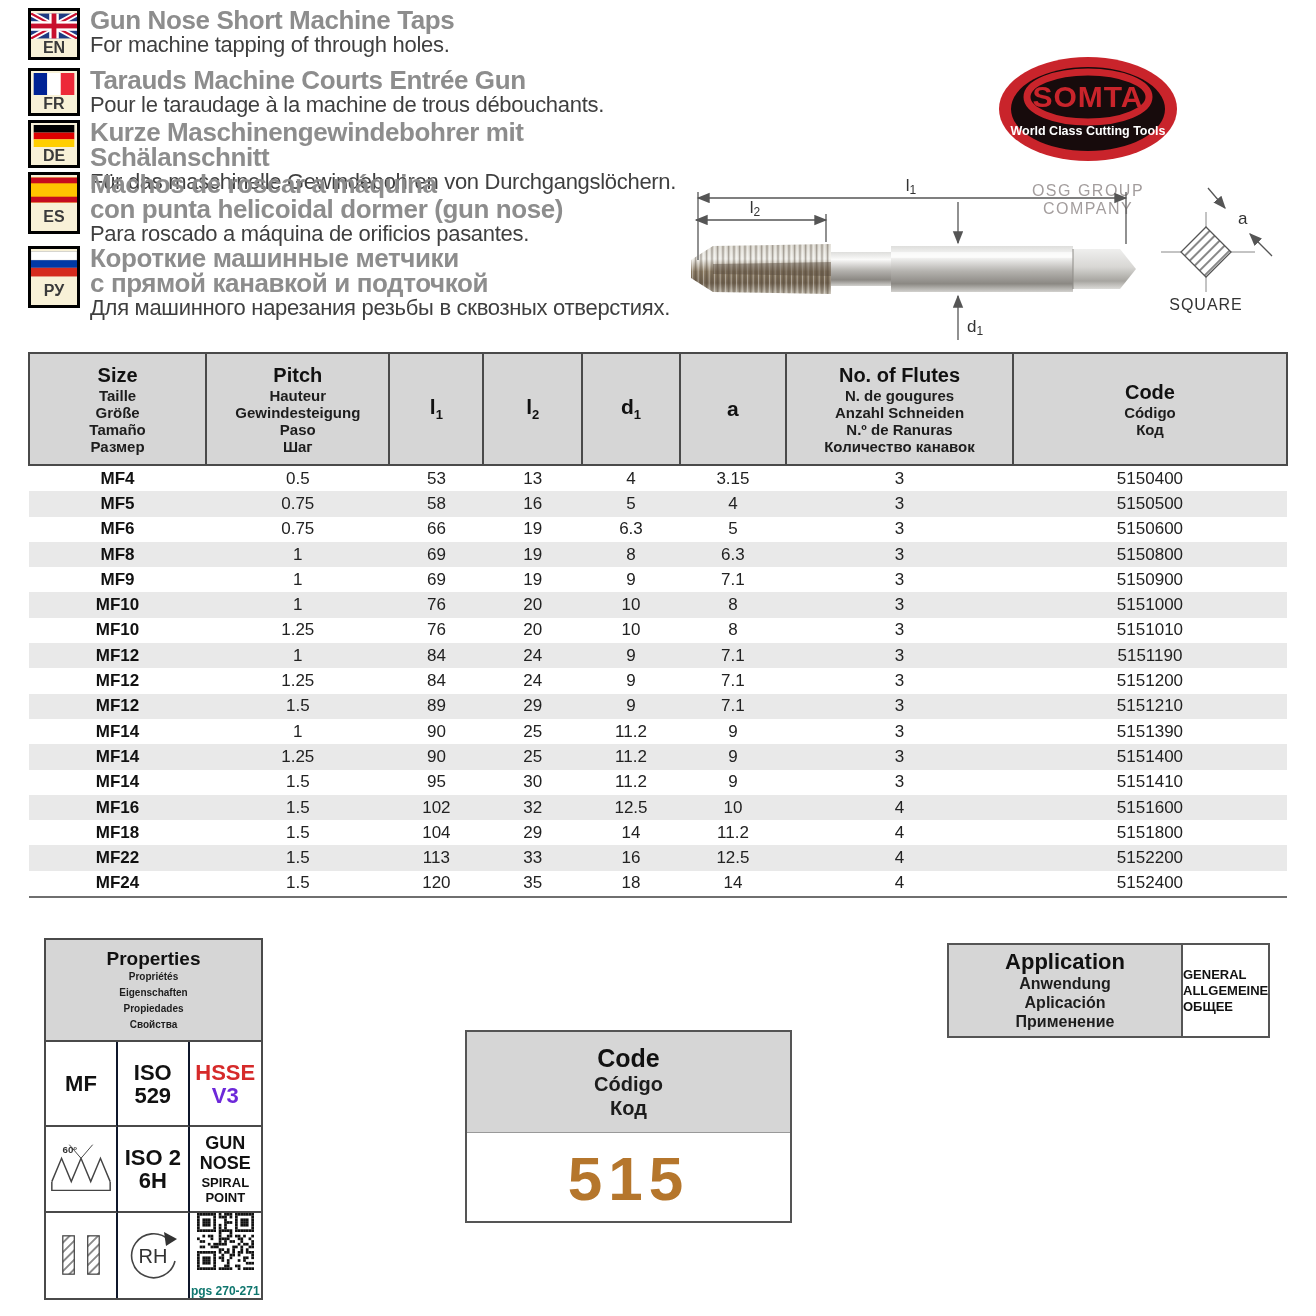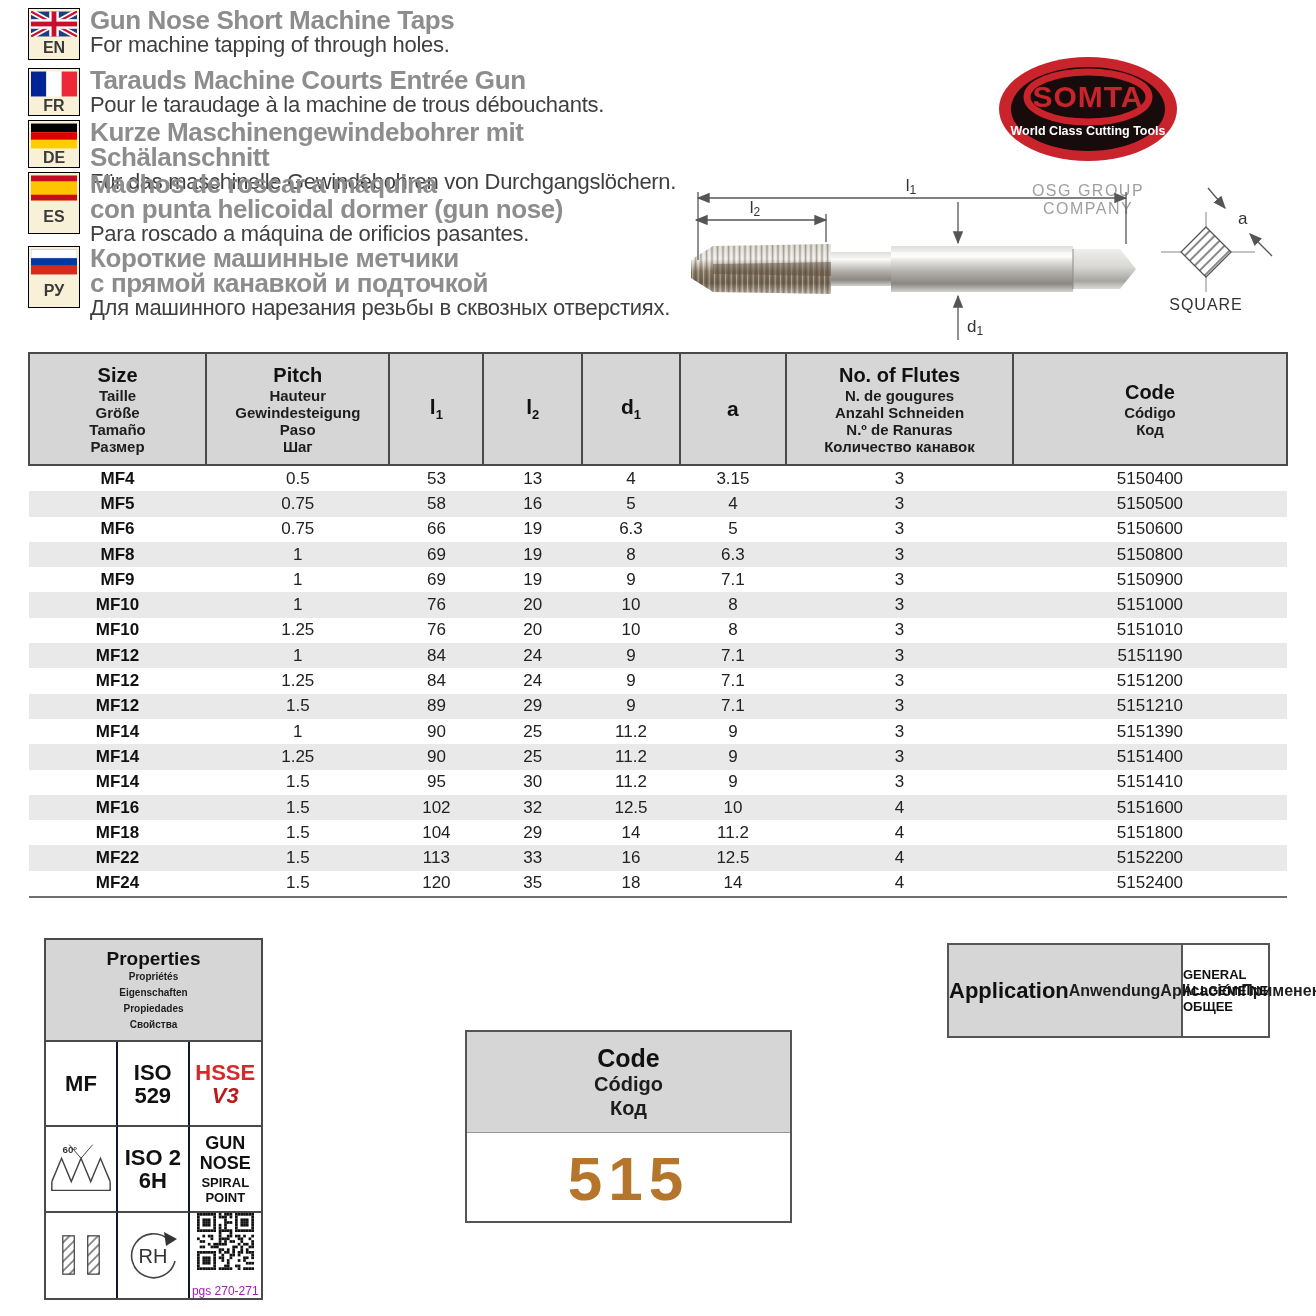--- a/index.html
+++ b/index.html
@@ -2,21 +2,21 @@
 <html><head>
 <meta charset="utf-8">
 <title>Gun Nose Short Machine Taps</title>
 <style>
   html,body{margin:0;padding:0;background:#fff;}
   .page{position:relative;width:1316px;height:1316px;background:#ffffff;overflow:hidden;
         font-family:"Liberation Sans","DejaVu Sans",sans-serif;}
 
   
   .lang-block{position:absolute;left:28px;width:660px;display:flex;align-items:flex-start;}
-  .flag-box{width:52px;flex:0 0 52px;margin-right:10px;border:1px solid #000000;background:#f8f1d7;
+  .flag-box{width:52px;flex:0 0 52px;margin-right:10px;border:3px solid #000000;background:#f8f1d7;
             display:flex;flex-direction:column;align-items:center;box-sizing:border-box;padding-top:2px;}
   .flag-box svg{display:block;}
   .flag-code{flex:1;display:flex;align-items:center;justify-content:center;font-size:16px;color:#3a3a3a;font-weight:600;}
   .lang-text{padding-top:0px;}
   .lang-title{font-weight:700;font-size:26px;line-height:25px;color:#8d8d8d;letter-spacing:-0.4px;}
   .lang-desc{font-size:22px;line-height:24px;color:#3f3f3f;letter-spacing:-0.3px;}
 
   
   .logo{position:absolute;left:998px;top:56px;width:180px;height:106px;}
   .osg-line{position:absolute;left:988px;top:182px;width:200px;text-align:center;
@@ -47,37 +47,37 @@
   .props-h-main{font-size:19px;font-weight:700;color:#111;line-height:21px;}
   .props-h-sub{font-size:10px;font-weight:700;color:#1d1d1d;line-height:16px;}
   .props-grid{flex:1;display:grid;grid-template-columns:1fr 1fr 1fr;grid-template-rows:1fr 1fr 1fr;}
   .props-cell{border-right:2px solid #0f172a;border-bottom:2px solid #4a4a4a;background:#fff;
               display:flex;flex-direction:column;align-items:center;justify-content:center;text-align:center;}
   .props-cell:nth-child(3n){border-right:none;}
   .props-cell:nth-child(n+7){border-bottom:none;}
   .p-big{font-size:22px;font-weight:700;color:#111;line-height:23px;}
   .p-med{font-size:18px;font-weight:700;color:#111;line-height:20px;}
   .p-small{font-size:13px;font-weight:700;color:#111;line-height:15px;margin-top:2px;}
-  .p-caption{font-size:12px;color:#a21caf;margin-top:14px;}
+  .p-caption{font-size:12px;color:#0f766e;margin-top:14px;font-weight:bold;}
 
   
   .codebox{position:absolute;left:465px;top:1030px;width:327px;height:193px;border:2px solid #555;
            box-sizing:border-box;background:#fff;}
   .codebox-header{height:100px;background:#d6d6d6;border-bottom:1px solid #999;
                   display:flex;flex-direction:column;align-items:center;justify-content:center;}
   .cb-main{font-size:25px;font-weight:700;color:#111;line-height:28px;}
   .cb-sub{font-size:20px;font-weight:700;color:#1d1d1d;line-height:24px;}
   .codebox-value{height:90px;display:flex;align-items:center;justify-content:center;
                  font-size:62px;font-weight:700;letter-spacing:6px;}
 
   
   .appbox{position:absolute;left:947px;top:943px;width:323px;height:95px;border:2px solid #555;
           box-sizing:border-box;display:flex;background:#fff;}
   .appbox-left{width:232px;flex:0 0 232px;background:#d6d6d6;border-right:2px solid #555;
-               display:flex;flex-direction:row;align-items:center;}
+               display:flex;flex-direction:column;align-items:center;justify-content:center;}
   .ab-main{font-size:22px;font-weight:700;color:#111;line-height:24px;}
   .ab-sub{font-size:16px;font-weight:700;color:#1d1d1d;line-height:19px;}
   .appbox-right{flex:1;display:flex;flex-direction:column;align-items:flex-start;justify-content:center;}
   .ab-val{font-size:13px;font-weight:700;color:#111;line-height:16px;}
 </style>
 </head>
 <body>
 
 <div class="page">
 
@@ -479,21 +479,21 @@
     <div class="props-grid">
       <div class="props-cell">
         <div class="p-big">MF</div>
       </div>
       <div class="props-cell">
         <div class="p-big">ISO</div>
         <div class="p-big">529</div>
       </div>
       <div class="props-cell">
         <div class="p-big mat" style="color: rgb(214, 42, 42);">HSSE</div>
-        <div class="p-big mat" style="color: #b91c1c; font-style: italic;">V3</div>
+        <div class="p-big mat" style="color: #6d28d9;">V3</div>
       </div>
       <div class="props-cell">
         <svg width="70" height="54" viewBox="0 0 72 54">
           <path d="M6,40 L16,16 L26,40 L36,16 L46,40 L56,16 L66,40" fill="none" stroke="#444" stroke-width="1.5"></path>
           <path d="M6,40 L6,49 L66,49 L66,40" fill="none" stroke="#444" stroke-width="1.5"></path>
           <line x1="36" y1="16" x2="24" y2="2" stroke="#444" stroke-width="1"></line>
           <line x1="36" y1="16" x2="48" y2="2" stroke="#444" stroke-width="1"></line>
           <text x="17" y="11" font-size="10" font-weight="bold" fill="#333">60°</text>
         </svg>
       </div>

